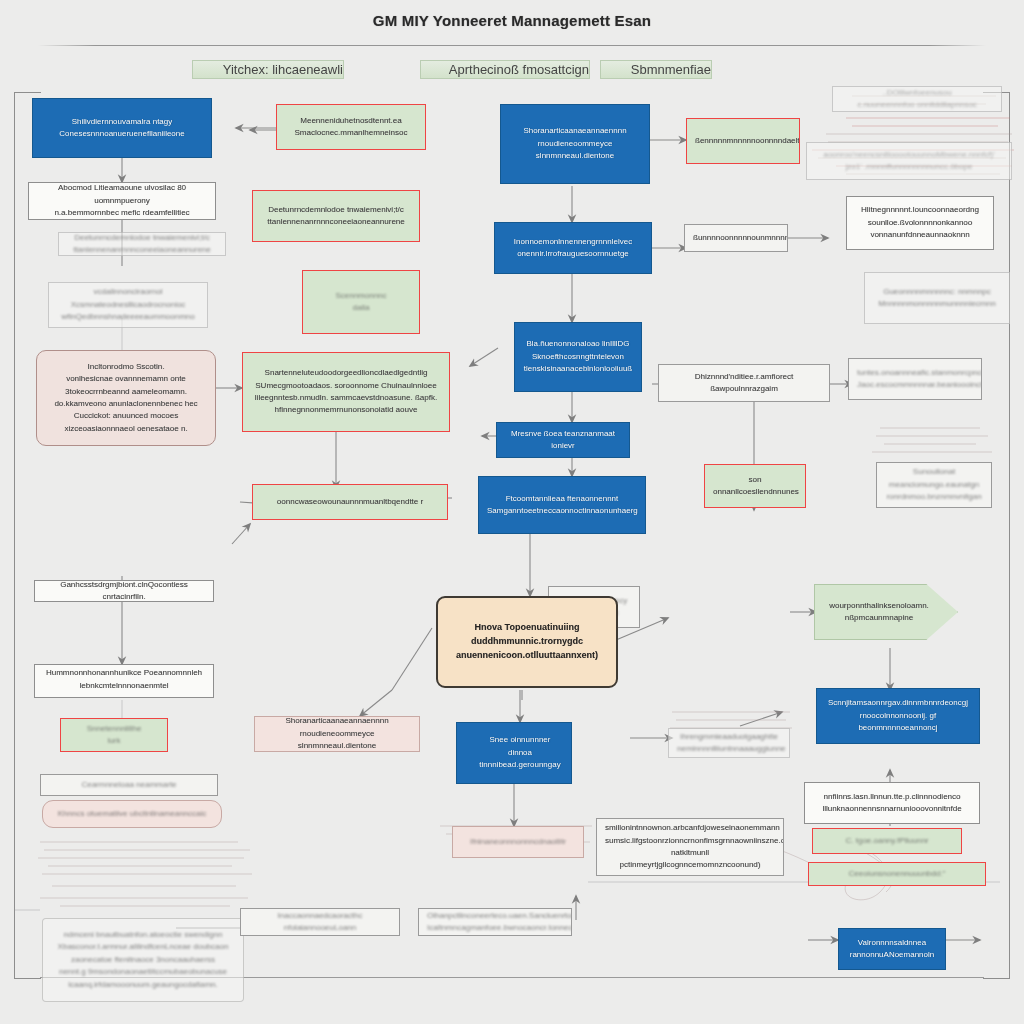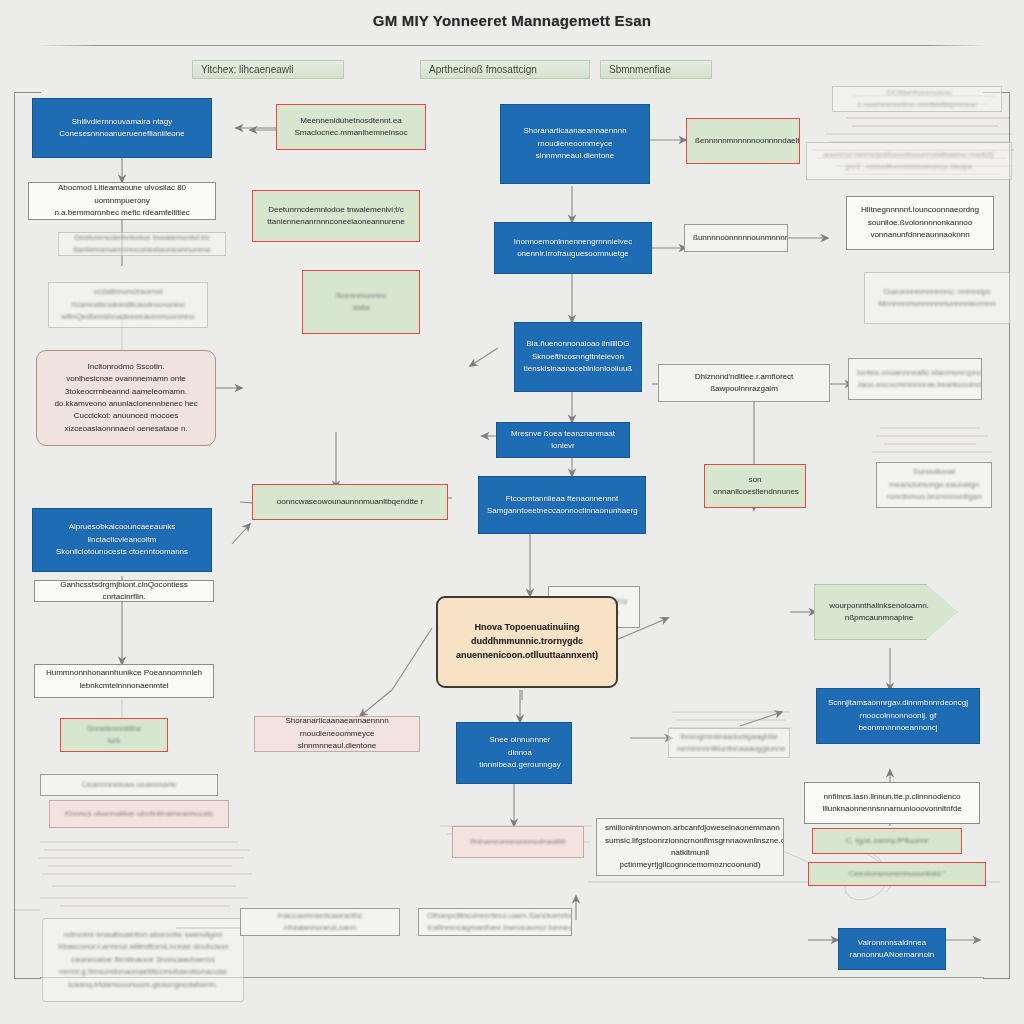--- a/index.html
+++ b/index.html
@@ -60,22 +60,22 @@
   .green-arrowbox{
     background:#d6e6cf;border:1px solid #b0c7a6;
     clip-path:polygon(0 0, 78% 0, 100% 50%, 78% 100%, 0 100%);
   }
 
   
   .tab{
     position:absolute;box-sizing:border-box;height:19px;
     background:linear-gradient(#e4ece0,#d3e2cb);
     border:1px solid #bacdb2;
-    display:flex;align-items:center;justify-content:flex-start;
-    font-size:10px;color:#444;padding-left:8px;
+    display:flex;align-items:center;justify-content:flex-end;
+    font-size:13px;color:#444;padding-left:8px;
   }
   .tab .txt{filter:blur(.5px);}
 
   
   svg.wires{position:absolute;inset:0;width:1024px;height:1024px;pointer-events:none;}
   .ln{stroke:#8a8a8a;stroke-width:1.1;fill:none;}
   .ln-f{stroke:rgba(150,150,150,.4);stroke-width:1;fill:none;}
   .ah{fill:#7e7e7e;}
   .ah-g{fill:#8fae84;}
 
@@ -228,45 +228,40 @@
 
   <div class="node pinkr blur-b" style="left:36px;top:350px;width:180px;height:96px;">
     <span class="txt" style="white-space:pre-line;">Incltonrodmo Sscotin.
 vonlhesicnae ovannnemamn onte
 3tokeocrrnbeannd aameleomamn.
 do.kkamveono anunlaclonennbenec hec
 Cuccickot: anuunced mocoes
 xizceoasiaonnnaeol oenesataoe n.</span>
     </div>
 
-  <div class="node blue blur-a" style="left:32px;top:508px;width:180px;height:64px;">
-    <span class="txt" style="white-space:pre-line;">Alpruesobkaicoouncaeeaunks
-linctacticvleancoltm
-Skonllclotounocests ctoenntoomanns</span>
-    </div>
 
   <div class="node whiteb blur-b" style="left:34px;top:580px;width:180px;height:22px;">
     <span class="txt">Ganhcsstsdrgmjbiont.clnQocontiess cnrtacinrfiln.</span>
     </div>
 
   <div class="node whiteb blur-b" style="left:34px;top:664px;width:180px;height:34px;align-items:flex-end;">
     <span class="txt" style="white-space:pre-line;">Hummnonnhonannhunikce Poeannomnnleh
 lebnkcmtelnnnonaenmtel</span>
     </div>
 
   <div class="node green blur-c" style="left:60px;top:718px;width:108px;height:34px;">
     <span class="txt" style="white-space:pre-line;">Snnetennnlillhe
 lurk</span>
     </div>
 
   <div class="node white blur-c" style="left:40px;top:774px;width:178px;height:22px;">
     <span class="txt">Cearmnneloaa neammarte</span>
     </div>
 
-  <div class="node pink blur-c" style="left:49px;top:800px;width:180px;height:28px;">
+  <div class="node pink blur-c" style="left:42px;top:800px;width:180px;height:28px;border-radius:11px;">
     <span class="txt">Khnncs otuematiive ubcitnllnameannccaic</span>
     </div>
 
   <div class="node ghost blur-c" style="left:42px;top:918px;width:202px;height:84px;border-radius:4px;">
     <span class="txt" style="white-space:pre-line;">ndmceni bnautbuatnfon.atoeoctie swendignn
 Xbasconor.t.armnur.allilndfcenLnceae doubcaon
 zaonecatoe ftenitnaoce 3noncaauhaerss
 nennt.g 9msondonaonaetlitccmubaeobunacuse
 lcaanq.irfdamooonuum.geaungocdafiamn.</span>
     </div>
@@ -279,20 +274,26 @@
   <div class="node green blur-b" style="left:252px;top:190px;width:168px;height:52px;">
     <span class="txt" style="white-space:pre-line;">Deetunrncdemnlodoe tnwaiemenivi;t/c
 ttanlennenanrnnnconeeiaoneannurene</span>
     </div>
 
   <div class="node green blur-c" style="left:302px;top:270px;width:118px;height:64px;">
     <span class="txt" style="white-space:pre-line;">Scennmonnnc
 dalla</span>
     </div>
 
+  <div class="node green blur-b" style="left:242px;top:352px;width:208px;height:80px;">
+    <span class="txt" style="white-space:pre-line;">Snartenneluteudoodorgeedlioncdlaedlgedntlig
+SUmecgmootoadaos.  soroonnome  Chuinaulnnloee
+lileegnntesb.nmudln. sammcaevstdnoasune.  ßapfk.
+hfinnegnnonmemrnunonsonoiatid  aouve</span>
+    </div>
 
   <div class="node green blur-b" style="left:252px;top:484px;width:196px;height:36px;">
     <span class="txt">oonncwaseowounaunnnmuanltbqendtte r</span>
     </div>
 
 
   <div class="node pink blur-b" style="left:254px;top:716px;width:166px;height:36px;">
     <span class="txt" style="white-space:pre-line;">Shoranarticaanaeannaennnn
 rnoudieneoommeyce
 slnnmnneaul.dientone</span>

